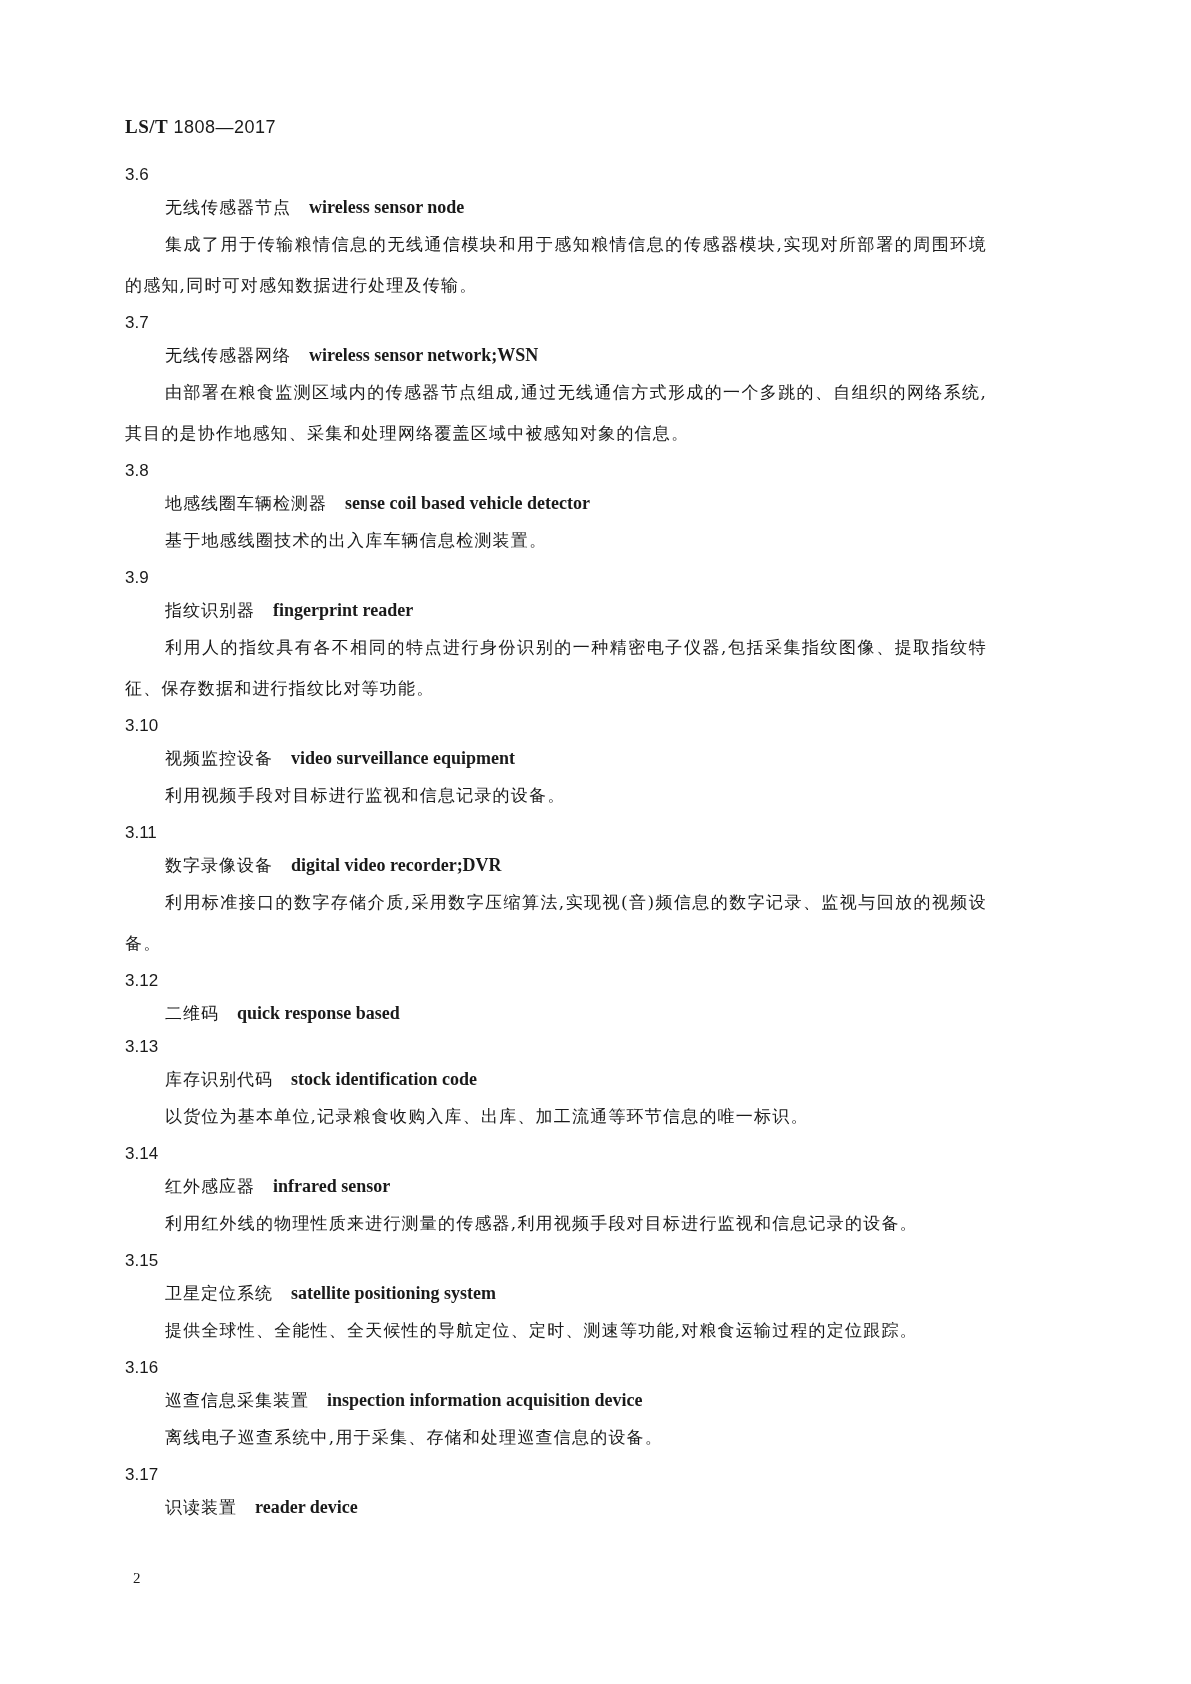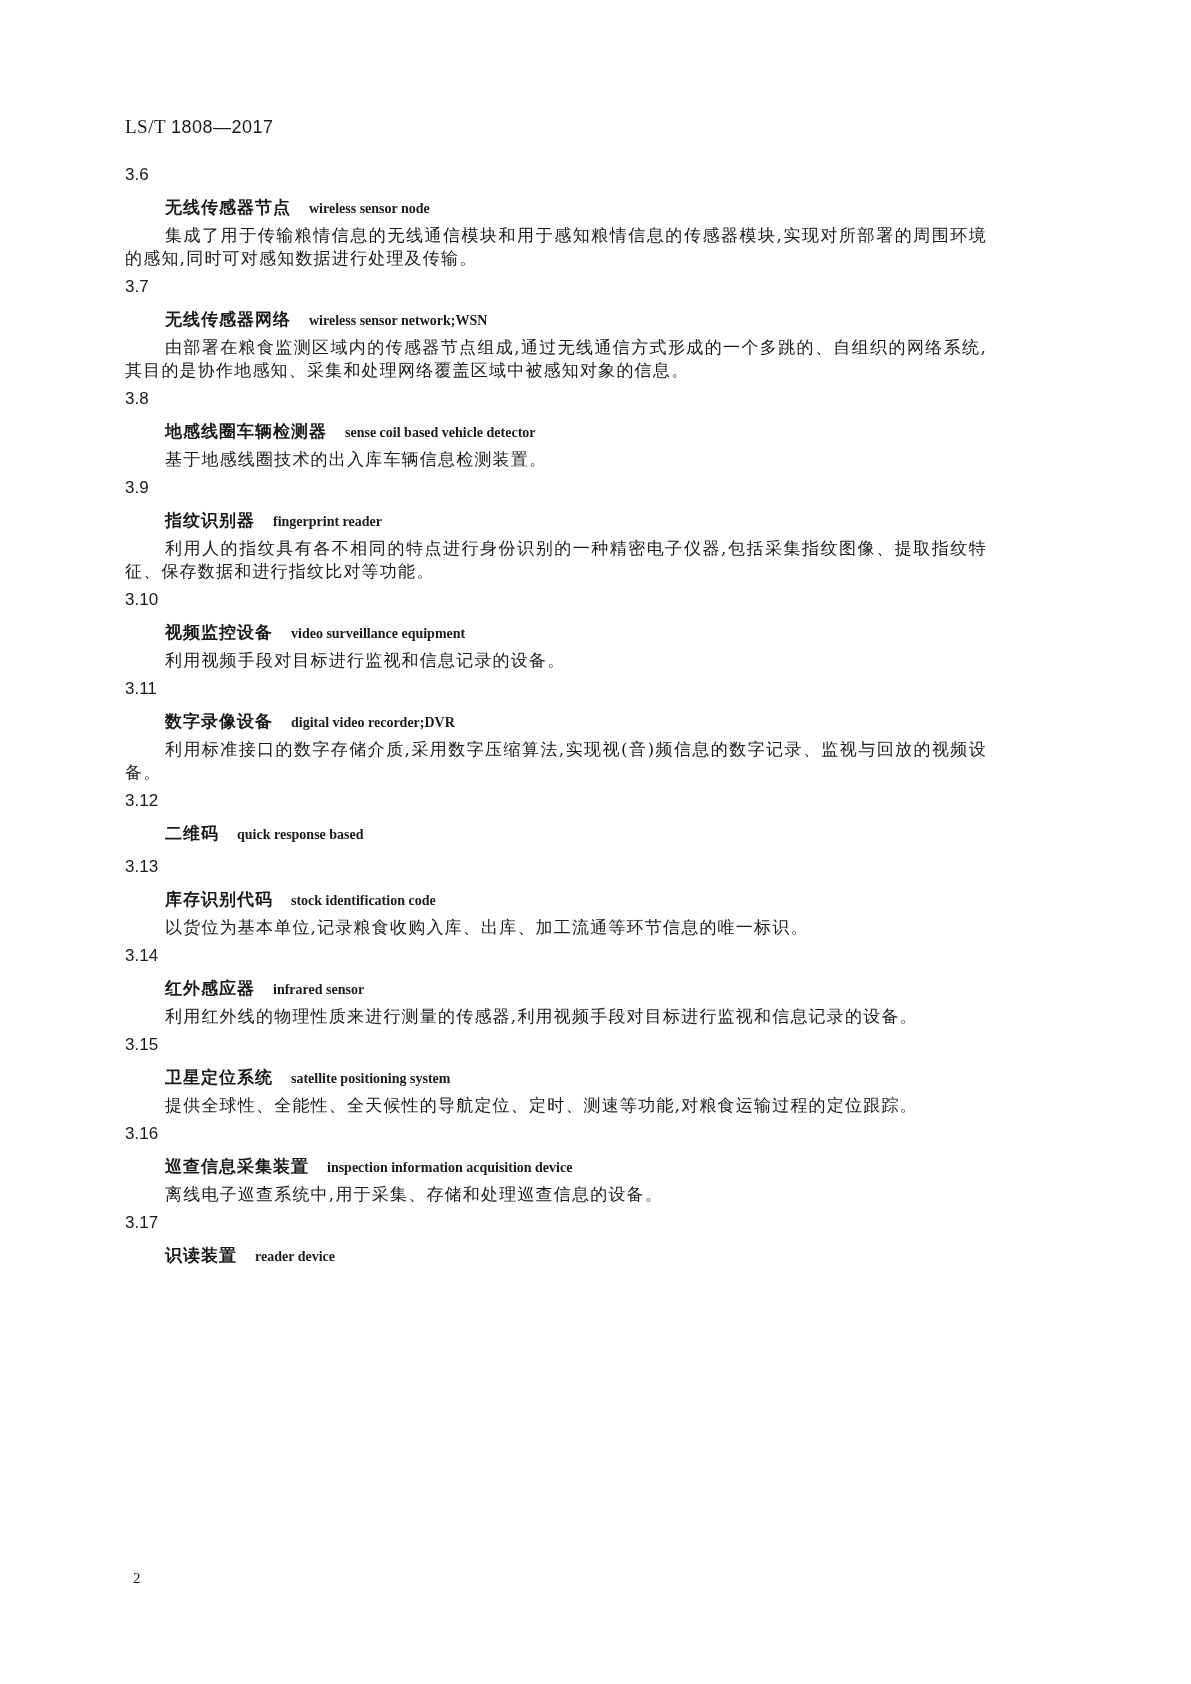--- a/index.html
+++ b/index.html
@@ -1,28 +1,28 @@
 <!DOCTYPE html>
 <html><head>
 <meta charset="utf-8">
 <style>
   html, body { margin: 0; padding: 0; background: #ffffff; }
   body { width: 1191px; height: 1684px; position: relative; overflow: hidden;
          font-family: "DejaVu Serif", "Liberation Serif", serif; color: #1a1a1a; }
   .page { position: absolute; left: 125px; top: 0; width: 862px; }
   .header { position: absolute; top: 116px; left: 0; font-family: "Liberation Serif", serif;
             font-size: 19px; letter-spacing: 0.5px; }
-  .header .code { font-weight: normal; text-align: right; }
+  .header .code { font-weight: bold; text-align: right; }
   .header .num { font-family: "Liberation Sans", sans-serif; font-size: 18px; }
   .content { position: absolute; top: 158px; left: 0; width: 862px; }
   .entry-num { font-family: "Liberation Sans", sans-serif; font-size: 17px; height: 33px; line-height: 33px; }
   .term { height: 33px; line-height: 33px; padding-left: 40px; font-size: 17px; font-weight: bold; white-space: nowrap; }
-  .term .zh { font-family: "DejaVu Sans", sans-serif; font-weight: bold; letter-spacing: 1px; }
-  .term .en { font-family: "Liberation Serif", serif; font-weight: bold; font-size: 14px; margin-left: 18px; }
-  .def { font-size: 17px; line-height: 23px; text-indent: 40px; text-align: justify; letter-spacing: 1.2px;
+  .term .zh { font-family: "DejaVu Sans", sans-serif; font-weight: normal; letter-spacing: 1px; }
+  .term .en { font-family: "Liberation Serif", serif; font-weight: bold; font-size: 18px; margin-left: 18px; }
+  .def { font-size: 17px; line-height: 41px; text-indent: 40px; text-align: justify; letter-spacing: 1.2px;
          font-family: "DejaVu Serif", serif; }
   .footer { position: absolute; top: 1570px; left: 8px; font-family: "Liberation Serif", serif; font-size: 15px; }
 </style>
 </head>
 <body>
 
 <div class="page">
   <div class="header">
     <span class="code">LS/T</span>
     <span class="num">1808—2017</span>

